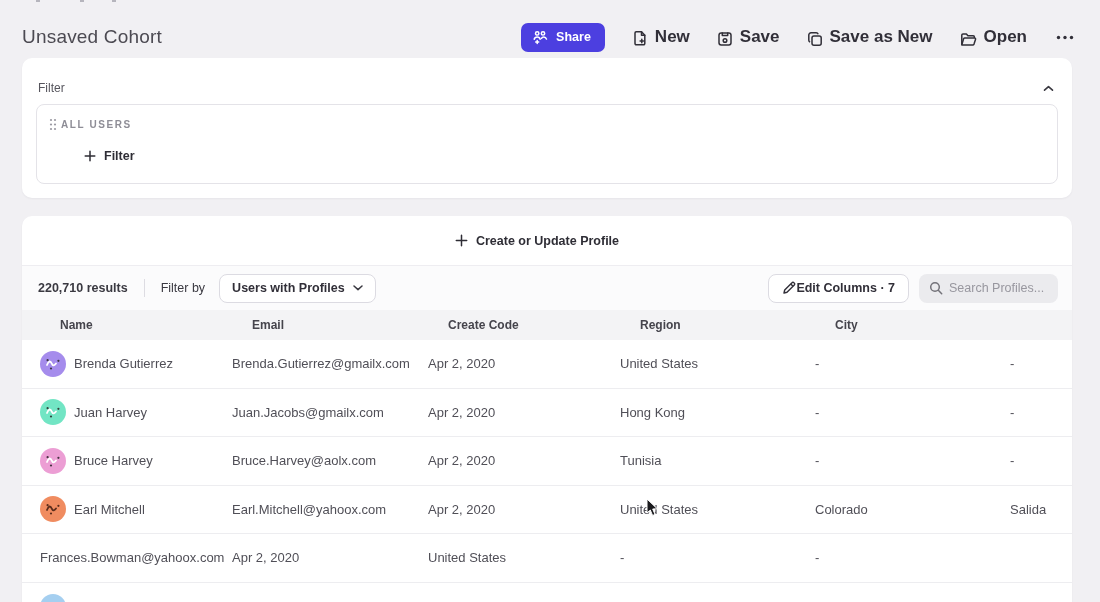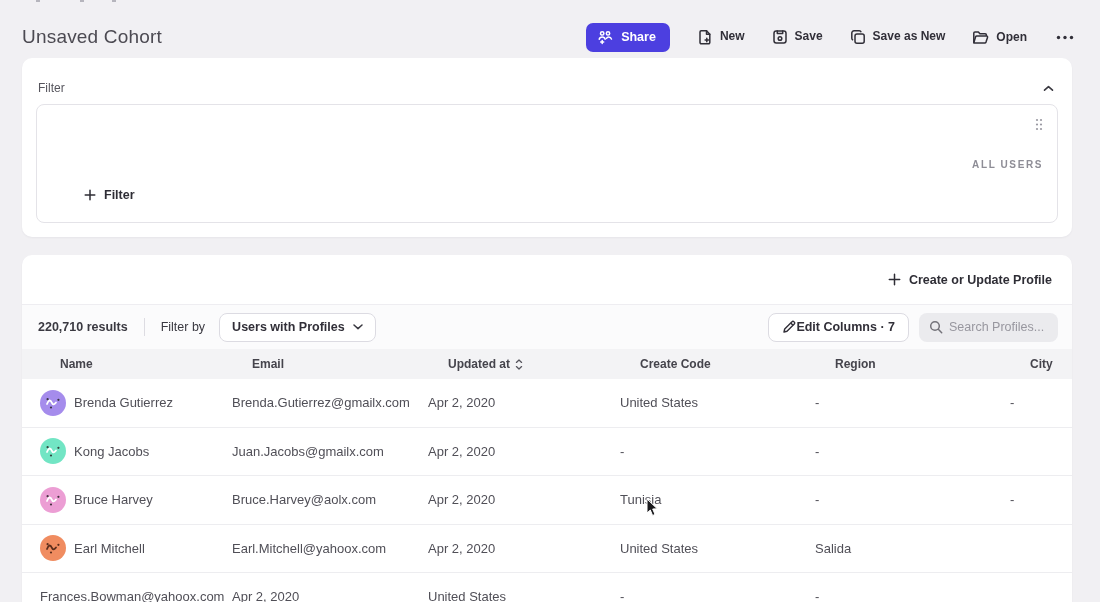--- a/index.html
+++ b/index.html
@@ -25,54 +25,54 @@
   }
   .page-title { font-size: 19px; font-weight: 400; color: #4c4a52; letter-spacing: .2px; }
   .actions { display: flex; align-items: center; gap: 27px; }
   .btn-primary {
     display: flex; align-items: center; gap: 8px;
     background: #4c3fe0; color: #fff; border: none; cursor: pointer;
     font-family: inherit; font-size: 12.5px; font-weight: 700;
     padding: 7px 14px 7px 11px; border-radius: 7px;
   }
   .btn-ghost {
-    display: flex; align-items: flex-start; gap: 7px;
+    display: flex; align-items: flex-end; gap: 7px;
     background: transparent; border: none; cursor: pointer;
-    font-family: inherit; font-size: 12px; font-weight: 700; color: #312f38;
+    font-family: inherit; font-size: 17px; font-weight: 700; color: #312f38;
   }
   .btn-more { background: transparent; border: none; cursor: pointer; display: flex; padding: 2px; }
 
   
   .card {
     background: #fff; border-radius: 10px;
     box-shadow: 0 1px 2px rgba(40,35,60,.05);
     margin: 0 28px 0 22px;
   }
 
   
   .filter-card { padding: 23px 14px 14px; }
   .filter-head { display: flex; align-items: center; justify-content: space-between; padding: 0 2px 0 2px; }
   .filter-head .label { font-size: 12px; color: #56555d; }
   .filter-collapse { background: none; border: none; cursor: pointer; display: flex; padding: 2px; }
   .filter-inner {
     margin-top: 9px; border: 1px solid #e4e3e8; border-radius: 8px;
     padding: 13px 14px 20px 12px;
   }
-  .group-row { display: flex; align-items: flex-end; gap: 28px; flex-direction: column; }
+  .group-row { display: flex; align-items: center; gap: 4px; }
   .drag-handle { cursor: grab; display: flex; }
   .group-label { font-size: 10px; font-weight: 700; letter-spacing: 1.6px; color: #8e8d96; }
   .add-filter {
     display: flex; align-items: center; gap: 8px; margin: 18px 0 0 35px;
     background: none; border: none; cursor: pointer;
     font-family: inherit; font-size: 12.5px; font-weight: 700; color: #2e2d35;
   }
 
   
   .main-card { margin-top: 18px; height: 420px; overflow: hidden; }
-  .create-row { height: 49px; display: flex; align-items: center; justify-content: flex-end; padding-right: 20px; }
+  .create-row { height: 49px; display: flex; align-items: center; justify-content: center; padding-right: 20px; }
   .btn-create {
     display: flex; align-items: center; gap: 8px;
     background: none; border: none; cursor: pointer;
     font-family: inherit; font-size: 12.5px; font-weight: 700; color: #2e2d35;
   }
   .toolbar {
     height: 45px; display: flex; align-items: center;
     border-top: 1px solid #eeedf1; background: #fbfbfc; padding: 0 14px 0 16px;
   }
   .results-count { font-size: 12.5px; font-weight: 700; color: #3a3941; }
@@ -274,29 +274,20 @@
   </div>
 
   <div class="grid-cols thead">
     <div class="th">
         <span>Name</span>
       </div>
     <div class="th">
         <span>Email</span>
       </div>
     <div class="th">
-      <span>Updated at</span>
-      <span class="icon">
-        <svg width="8" height="11" viewBox="0 0 8 11" fill="none" stroke="#56555d" stroke-width="1.3" stroke-linecap="round" stroke-linejoin="round">
-          <path d="M1.4 3.4 4 1l2.6 2.4"></path>
-            <path d="M1.4 7.6 4 10l2.6-2.4"></path>
-        </svg>
-      </span>
-    </div>
-    <div class="th">
         <span>Create Code</span>
       </div>
     <div class="th">
         <span>Region</span>
       </div>
     <div class="th">
         <span>City</span>
       </div>
   </div>
 
@@ -321,24 +312,25 @@
   <div class="grid-cols row">
     <div class="cell name-cell">
         <span class="avatar" style="background: rgb(114, 229, 196);">
           <svg width="18" height="16" viewBox="0 0 18 16">
             <path d="M3 9 Q5.5 2.5 8 8 Q9.5 11 12 7.5" fill="none" stroke="#ffffff" stroke-width="1.8" stroke-linecap="round"></path>
             <circle cx="3.6" cy="4.2" r="1.1" fill="#33433d"></circle>
             <circle cx="14.4" cy="4.8" r="1.1" fill="#33433d"></circle>
             <circle cx="7" cy="12.5" r="1.1" fill="#33433d"></circle>
           </svg>
         </span>
-        <span>Kong Jacobs</span>
+        <span>Juan Harvey</span>
       </div>
     <div class="cell">Juan.Jacobs@gmailx.com</div>
     <div class="cell">Apr 2, 2020</div>
+    <div class="cell">Hong Kong</div>
     <div class="cell">-</div>
     <div class="cell">-</div>
   </div>
   <div class="grid-cols row">
     <div class="cell name-cell">
         <span class="avatar" style="background: rgb(236, 158, 212);">
           <svg width="18" height="16" viewBox="0 0 18 16">
             <path d="M3 9 Q5.5 2.5 8 8 Q9.5 11 12 7.5" fill="none" stroke="#ffffff" stroke-width="1.8" stroke-linecap="round"></path>
             <circle cx="3.6" cy="4.2" r="1.1" fill="#453240"></circle>
             <circle cx="14.4" cy="4.8" r="1.1" fill="#453240"></circle>
@@ -361,20 +353,21 @@
             <circle cx="3.6" cy="4.2" r="1.1" fill="#5a2d1c"></circle>
             <circle cx="14.4" cy="4.8" r="1.1" fill="#5a2d1c"></circle>
             <circle cx="7" cy="12.5" r="1.1" fill="#5a2d1c"></circle>
           </svg>
         </span>
         <span>Earl Mitchell</span>
       </div>
     <div class="cell">Earl.Mitchell@yahoox.com</div>
     <div class="cell">Apr 2, 2020</div>
     <div class="cell">United States</div>
+    <div class="cell">Colorado</div>
     <div class="cell">Salida</div>
   </div>
   <div class="grid-cols row">
     <div class="cell">Frances.Bowman@yahoox.com</div>
     <div class="cell">Apr 2, 2020</div>
     <div class="cell">United States</div>
     <div class="cell">-</div>
     <div class="cell">-</div>
   </div>
 

